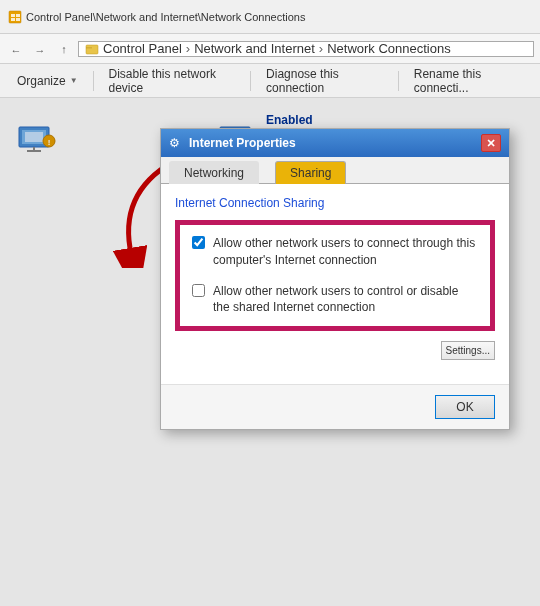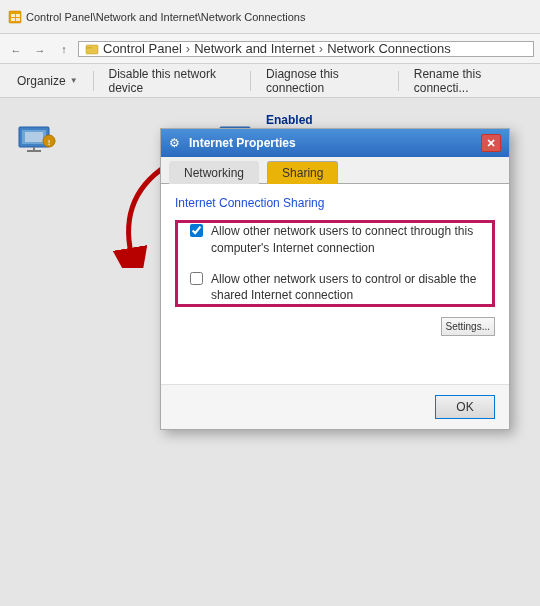--- a/index.html
+++ b/index.html
@@ -183,21 +183,21 @@
       font-size: 11px;
       font-weight: bold;
     }
 
     
     .dialog-tabs {
       display: flex;
       background: #f0f0f0;
       border-bottom: 1px solid #aaa;
       padding: 4px 8px 0;
-      gap: 8px;
+      gap: 16px;
     }
     .dialog-tab {
       padding: 4px 14px;
       font-size: 12px;
       cursor: pointer;
       border: 1px solid transparent;
       border-bottom: none;
       border-radius: 3px 3px 0 0;
       background: #e0e0e0;
       color: #333;
@@ -217,22 +217,22 @@
     }
 
     .section-title {
       font-size: 12px;
       color: #1d4ed8;
       margin-bottom: 10px;
       font-weight: normal;
     }
 
     .sharing-box {
-      border: 3px solid #be185d;
-      padding: 0 12px;
+      border: 5px solid #be185d;
+      padding: 10px 12px;
       margin-bottom: 10px;
     }
 
     .checkbox-row {
       display: flex;
       align-items: flex-start;
       gap: 8px;
       margin-bottom: 14px;
     }
     .checkbox-row:last-child { margin-bottom: 0; }

